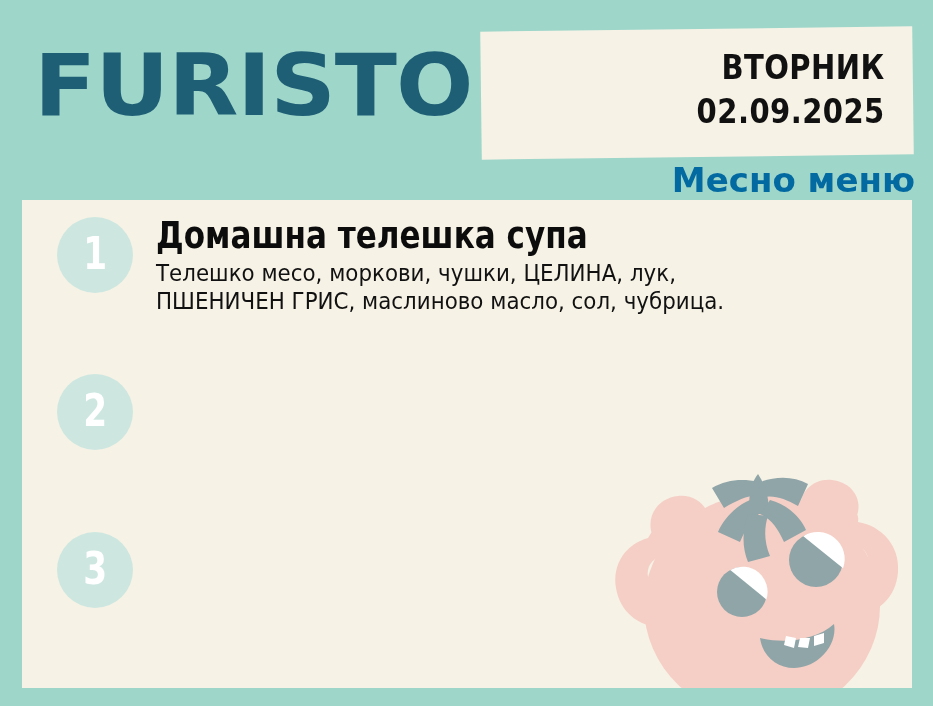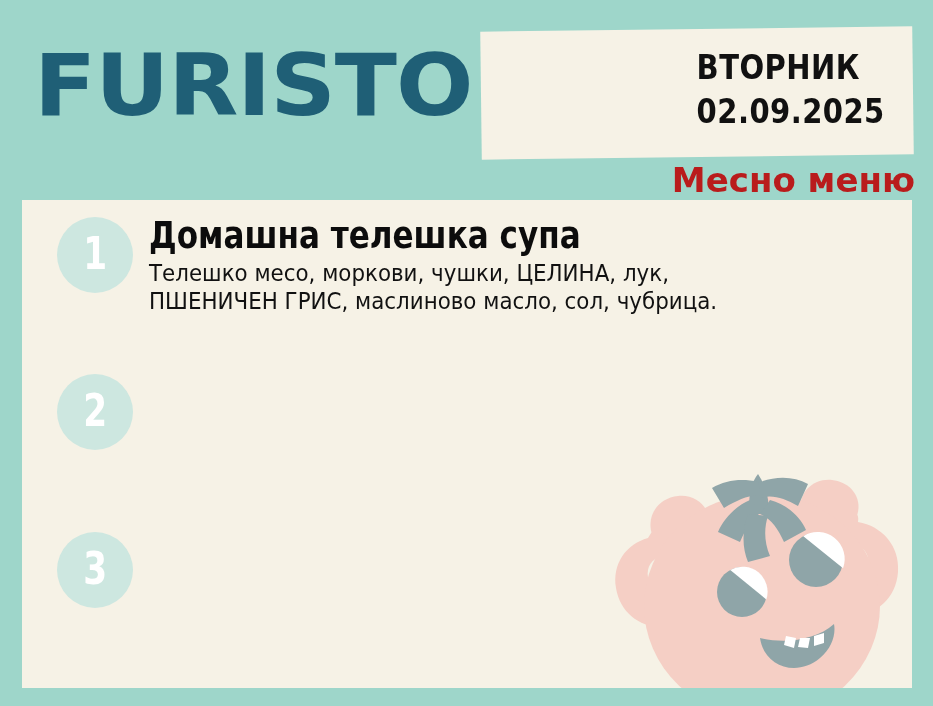--- a/index.html
+++ b/index.html
@@ -55,20 +55,21 @@
     width: 432px;
     height: 128px;
     background: #f6f2e6;
     transform: rotate(-0.7deg);
   }
 
   #date-inner {
     position: absolute;
     right: 28px;
     top: 18px;
+    text-align: right;
     transform: rotate(0.7deg);
   }
 
   .date-line {
     font-family: "DejaVu Sans", sans-serif;
     font-weight: 700;
     font-size: 33px;
     line-height: 44px;
     letter-spacing: 0.5px;
     color: #111111;
@@ -78,21 +79,21 @@
   }
 
   #section-label {
     position: absolute;
     right: 18px;
     top: 160px;
     font-family: "DejaVu Sans", sans-serif;
     font-weight: 700;
     font-size: 34px;
     line-height: 40px;
-    color: #b91c1c;
+    color: #0369a1;
     letter-spacing: 0px;
     white-space: nowrap;
   }
 
   
   #menu-card {
     position: absolute;
     left: 22px;
     top: 200px;
     width: 890px;
@@ -140,21 +141,21 @@
     font-weight: 700;
     font-size: 44px;
     line-height: 44px;
     color: #ffffff;
     transform: scaleX(0.78);
     margin-top: -2px;
   }
 
   .dish-text {
     flex: 1 1 auto;
-    margin-left: 16px;
+    margin-left: 23px;
     padding-top: 0px;
   }
 
   .dish-title {
     font-family: "DejaVu Sans", sans-serif;
     font-weight: 700;
     font-size: 37px;
     line-height: 42px;
     color: #0c0c0c;
     transform: scaleX(0.84);

